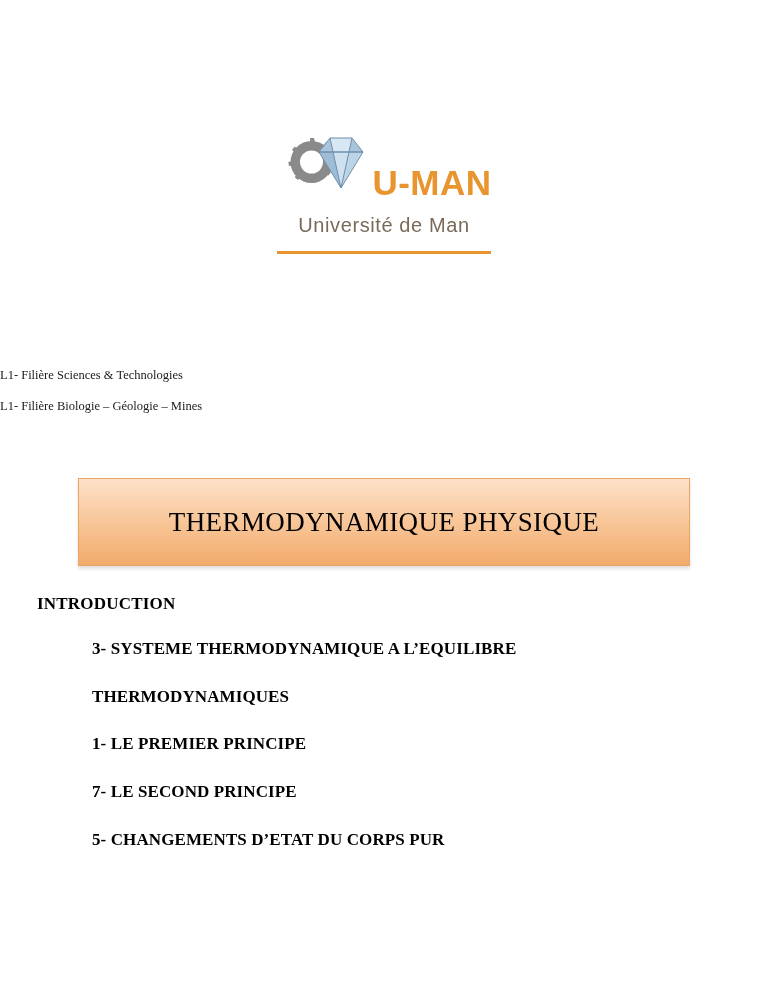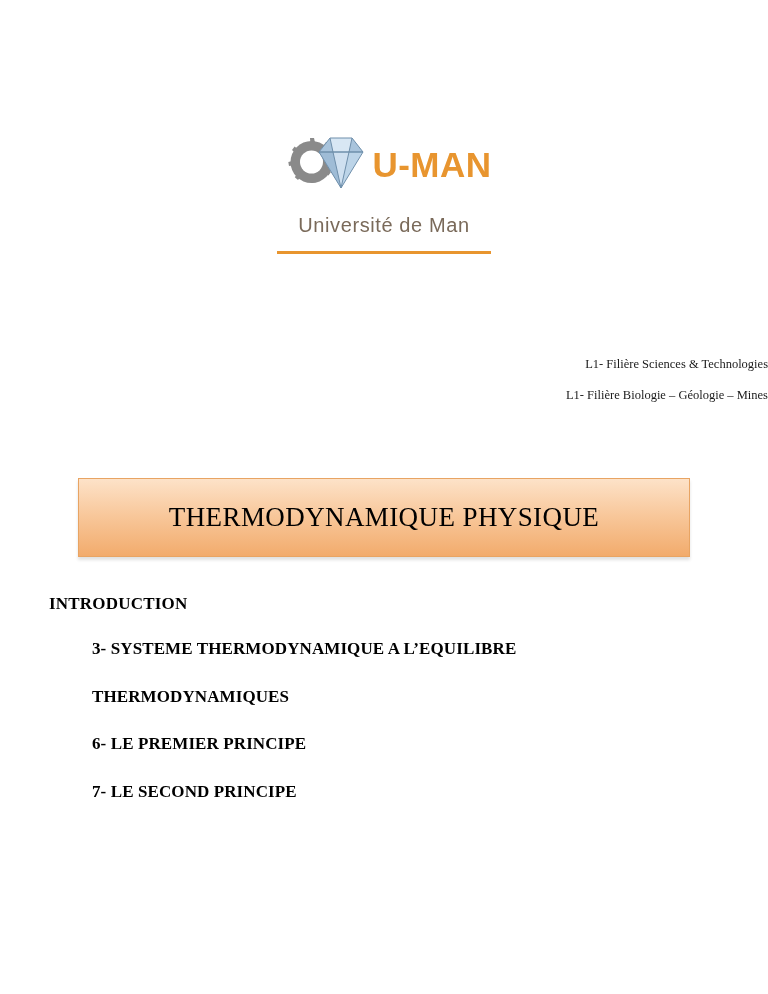--- a/index.html
+++ b/index.html
@@ -20,21 +20,21 @@
   
   .logo-block {
     position: absolute;
     top: 128px;
     left: 0;
     width: 768px;
     text-align: center;
   }
   .logo-row {
     display: inline-flex;
-    align-items: center;
+    align-items: flex-end;
     justify-content: center;
     height: 72px;
   }
   .logo-mark {
     position: relative;
     width: 108px;
     height: 72px;
     flex: none;
   }
   .logo-gear {
@@ -68,35 +68,36 @@
     height: 3px;
     background: #e8952f;
     margin: 14px auto 0 auto;
   }
 
   
   .filiere {
     position: absolute;
     left: 0;
     width: 768px;
-    text-align: right;
+    text-align: left;
     font-family: "Liberation Serif", serif;
     font-size: 12.5px;
     color: #1a1a1a;
+    margin-top: 11px;
   }
   .filiere-1 { top: 357px; }
   .filiere-2 { top: 388px; }
 
   
   .title-banner {
     position: absolute;
     left: 78px;
     top: 478px;
     width: 612px;
-    height: 79px;
+    height: 88px;
     box-sizing: border-box;
     border: 1px solid #e8a463;
     background: linear-gradient(180deg, #fde2c8 0%, #f8c79a 48%, #f2ab6c 100%);
     display: flex;
     align-items: center;
     justify-content: center;
     box-shadow: 0 3px 3px rgba(0,0,0,0.12);
   }
   .title-banner .title-text {
     font-family: "Liberation Serif", serif;
@@ -107,21 +108,21 @@
   }
 
   
   .toc {
     position: absolute;
     left: 0;
     top: 594px;
     width: 768px;
   }
   .toc-intro {
-    margin-left: 49px;
+    margin-left: 37px;
     font-weight: bold;
     font-size: 17px;
     letter-spacing: 0.2px;
   }
   .toc-item {
     margin-left: 92px;
     margin-top: 23px;
     font-weight: bold;
     font-size: 17px;
     letter-spacing: 0.1px;
@@ -191,22 +192,25 @@
 
     <div class="toc-item">
       <span>3- SYSTEME THERMODYNAMIQUE A L’EQUILIBRE</span>
     </div>
 
     <div class="toc-item">
       <span class="cont">THERMODYNAMIQUES</span>
     </div>
 
     <div class="toc-item">
-      <span>6- LE PREMIER PRINCIPE</span>
+      <span>1- LE PREMIER PRINCIPE</span>
     </div>
 
     <div class="toc-item">
       <span>7- LE SECOND PRINCIPE</span>
     </div>
 
+    <div class="toc-item">
+      <span>5- CHANGEMENTS D’ETAT DU CORPS PUR</span>
+    </div>
   </div>
 
 </div>
 
 </body></html>

